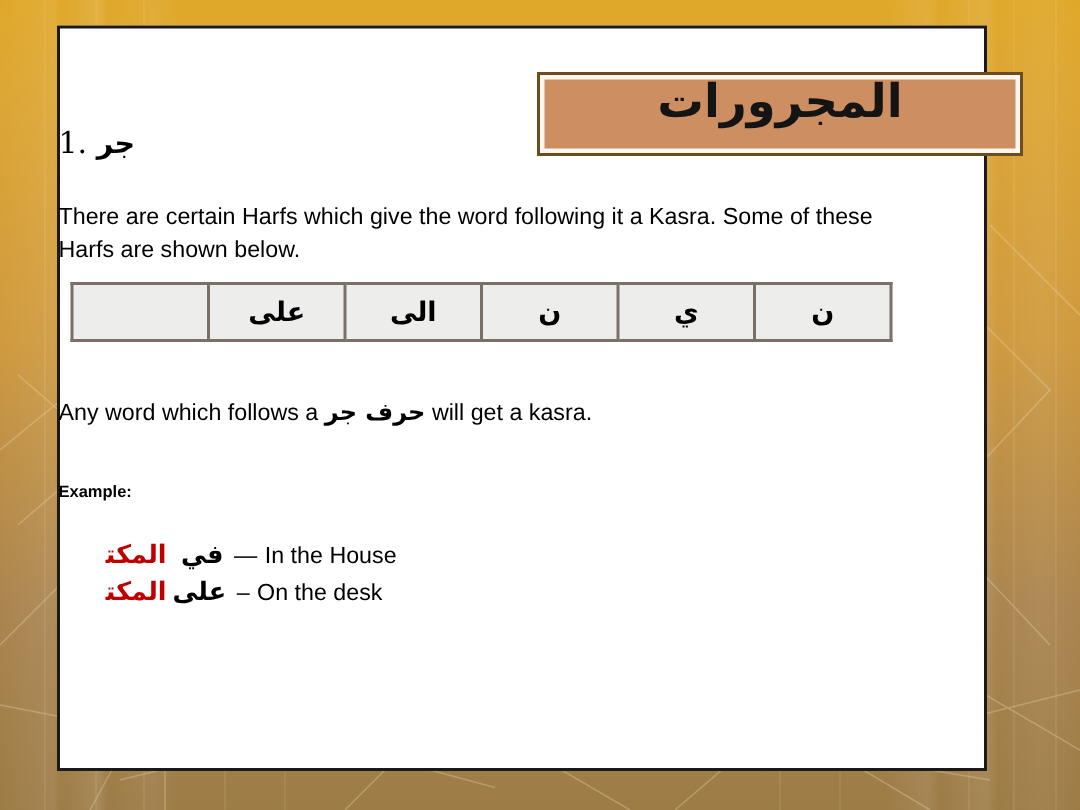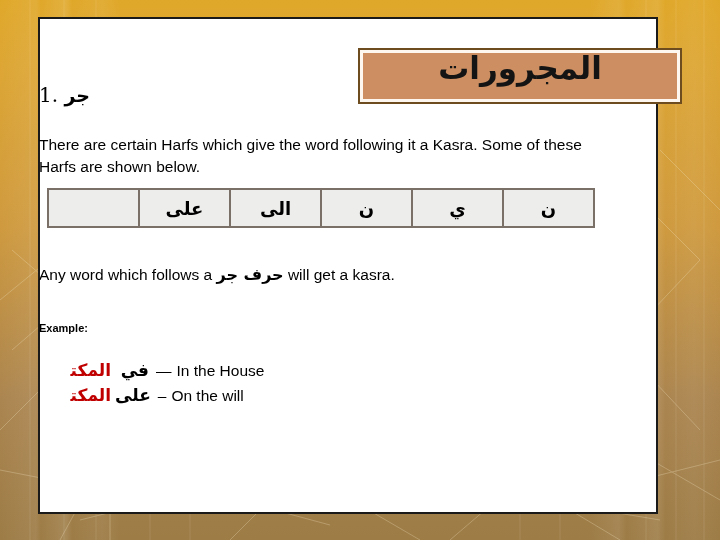--- a/index.html
+++ b/index.html
@@ -329,17 +329,17 @@
     <div class="example-row">
       <span class="ex-word">ﺍﻟﻤﻜﺘ</span>
       <span class="ex-harf">ﻓﻲ</span>
       <span class="ex-sep">—</span>
       <span class="ex-gloss">In the House</span>
     </div>
     <div class="example-row">
       <span class="ex-word">ﺍﻟﻤﻜﺘ</span>
       <span class="ex-harf">ﻋﻠﻰ</span>
       <span class="ex-sep">–</span>
-      <span class="ex-gloss">On the will</span>
+      <span class="ex-gloss">On the desk</span>
     </div>
   </div>
 
 </div>
 
 </body></html>

